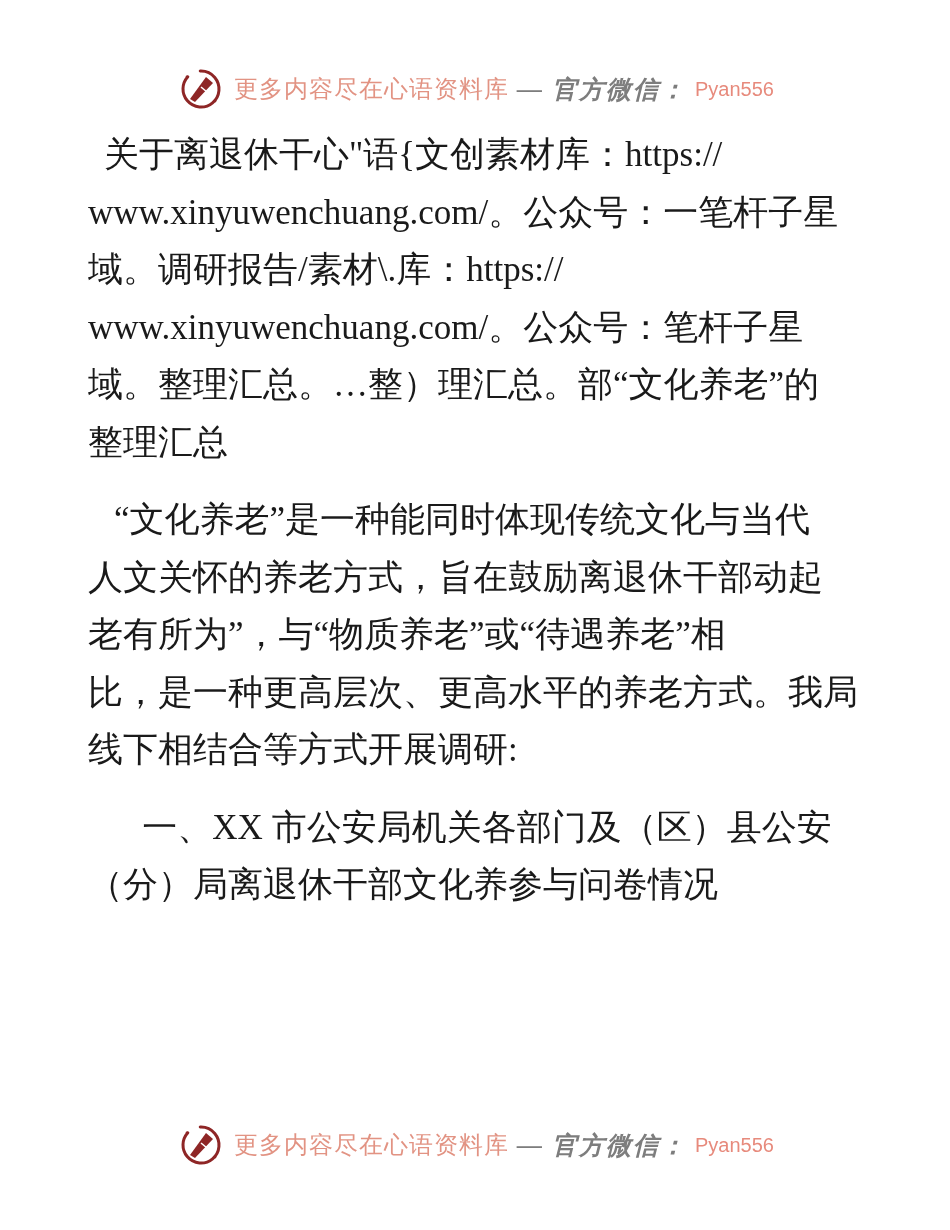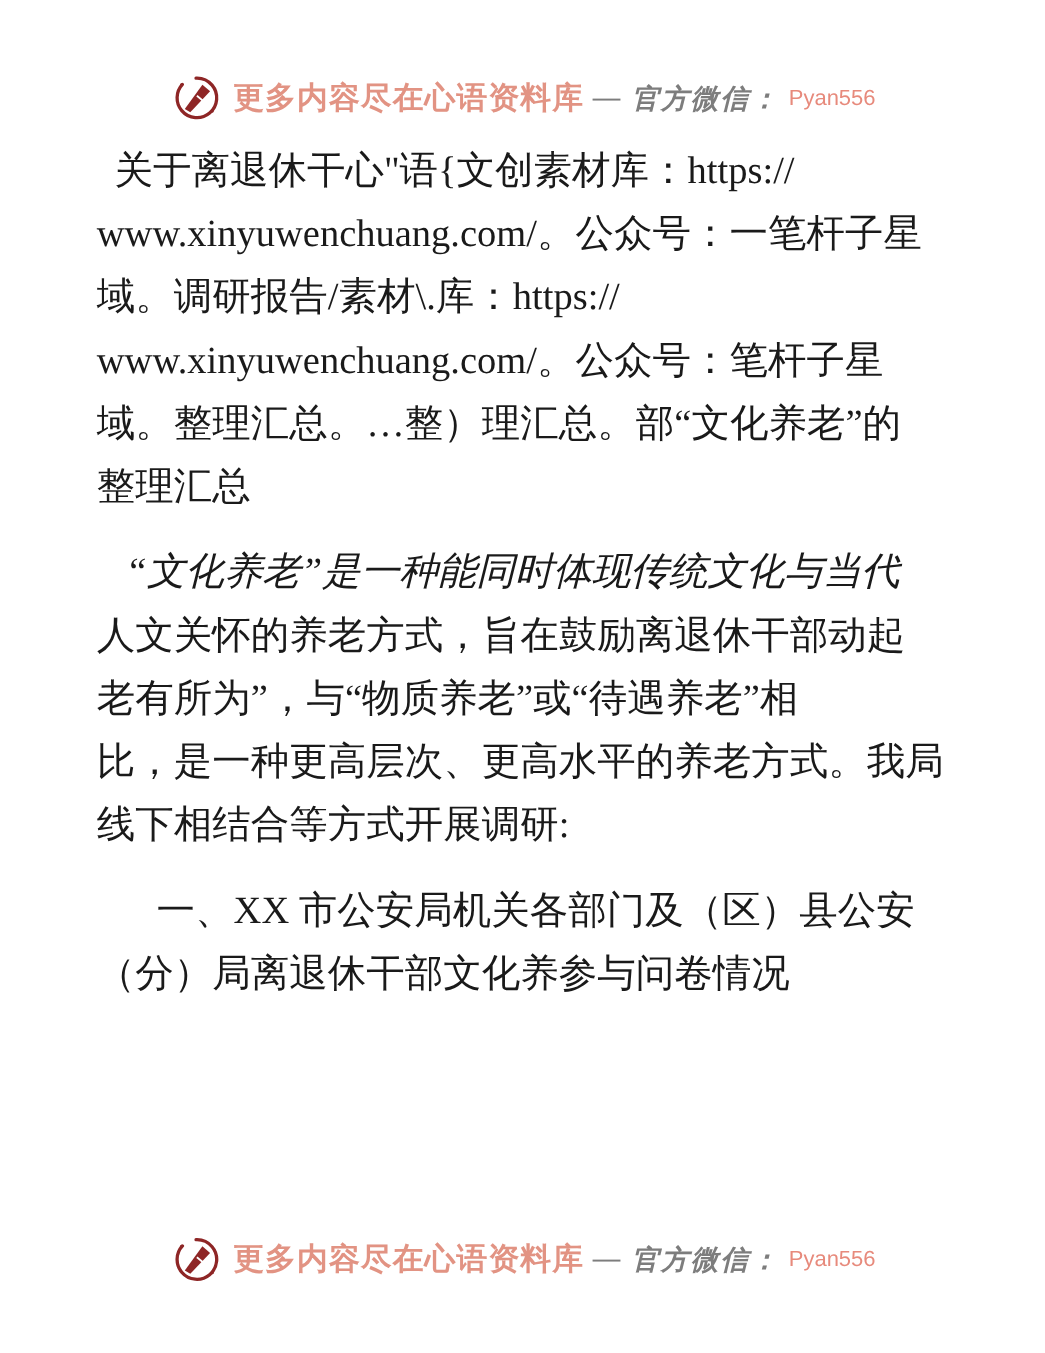--- a/index.html
+++ b/index.html
@@ -31,22 +31,22 @@
   .brand-logo {
     width: 50px;
     height: 50px;
     flex: 0 0 auto;
     display: flex;
     align-items: center;
     justify-content: center;
   }
   .brand-tagline {
     color: #e29383;
-    font-size: 28px;
-    font-weight: bold;
+    font-size: 24px;
+    font-weight: normal;
     letter-spacing: 1px;
     font-family: "Liberation Serif", serif;
   }
   .brand-dash, .brand-wechat-label {
     color: #7d7d7d;
     font-size: 25px;
     font-style: italic;
     font-weight: bold;
     font-family: "Liberation Serif", serif;
     letter-spacing: 2px;
@@ -66,21 +66,21 @@
   .para { margin: 0; }
   .para + .para { margin-top: 20px; }
   .line {
     font-size: 35px;
     line-height: 57.5px;
     color: #1a1a1a;
     white-space: pre;
     font-family: "Liberation Serif", serif;
   }
   .ind16 { padding-left: 16px; }
-  .ind26 { padding-left: 26px; font-style: italic; }
+  .ind26 { padding-left: 26px; }
   .ind12 { padding-left: 12px; text-align: center; }
 </style>
 </head>
 <body>
 
 <div class="brandbar header">
   <span class="brand-logo">
     <svg width="46" height="46" viewBox="0 0 46 46" aria-hidden="true">
       <circle cx="23" cy="23" r="18" fill="none" stroke="#8e2626" stroke-width="3" stroke-dasharray="82 14" stroke-linecap="round" transform="rotate(-40 23 23)"></circle>
       <path d="M12 33 L28 11 L35 17 L17 36 Z" fill="#8e2626"></path>

